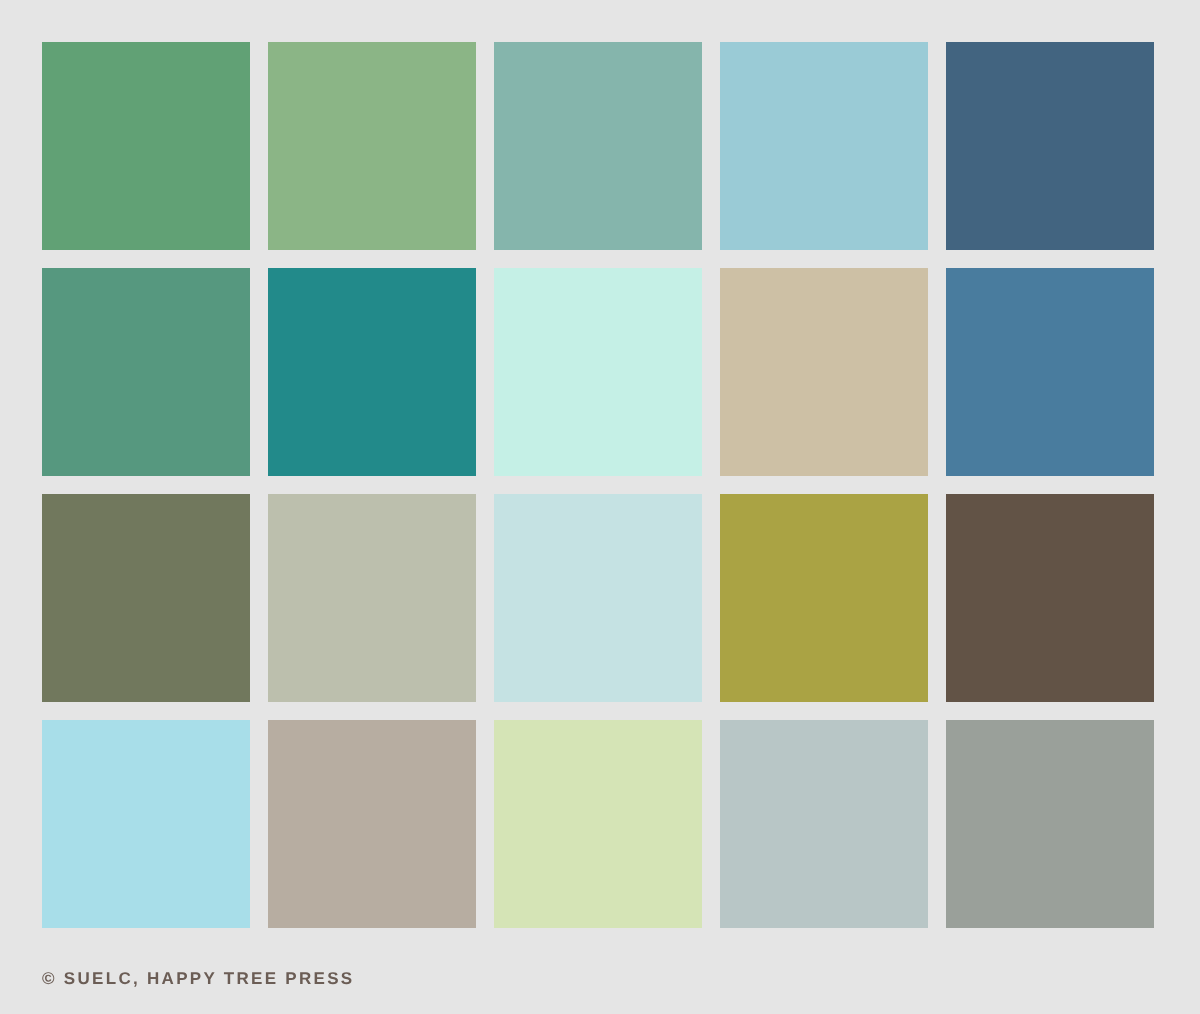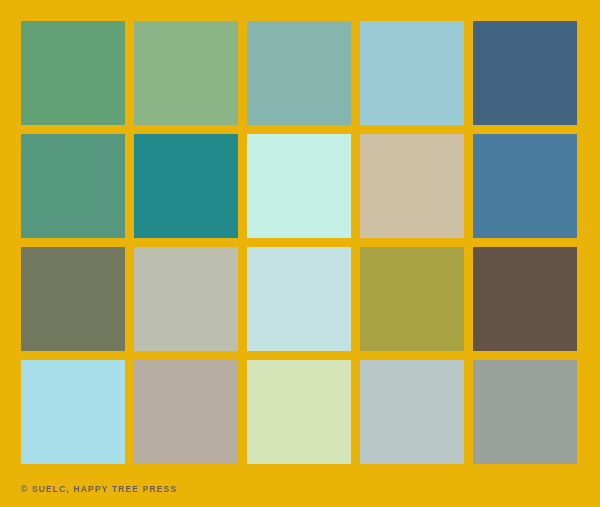--- a/index.html
+++ b/index.html
@@ -49,21 +49,21 @@
     font-weight: bold;
     letter-spacing: 1.15px;
     color: #6b5d55;
     white-space: nowrap;
     line-height: 12px;
   }
 </style>
 </head>
 <body>
 
-<div id="palette-board" style="background-color: #eab308; padding-left: 48px;">
+<div id="palette-board" style="background-color: #e5e5e5; padding-left: 48px;">
 
   <div id="swatch-grid">
 
     <div class="swatch-row">
       <div class="swatch" style="background-color: rgb(97, 161, 117);"></div>
       <div class="swatch" style="background-color: rgb(139, 181, 134);"></div>
       <div class="swatch" style="background-color: rgb(133, 181, 172);"></div>
       <div class="swatch" style="background-color: rgb(154, 203, 214);"></div>
       <div class="swatch" style="background-color: rgb(66, 100, 128);"></div>
     </div>

